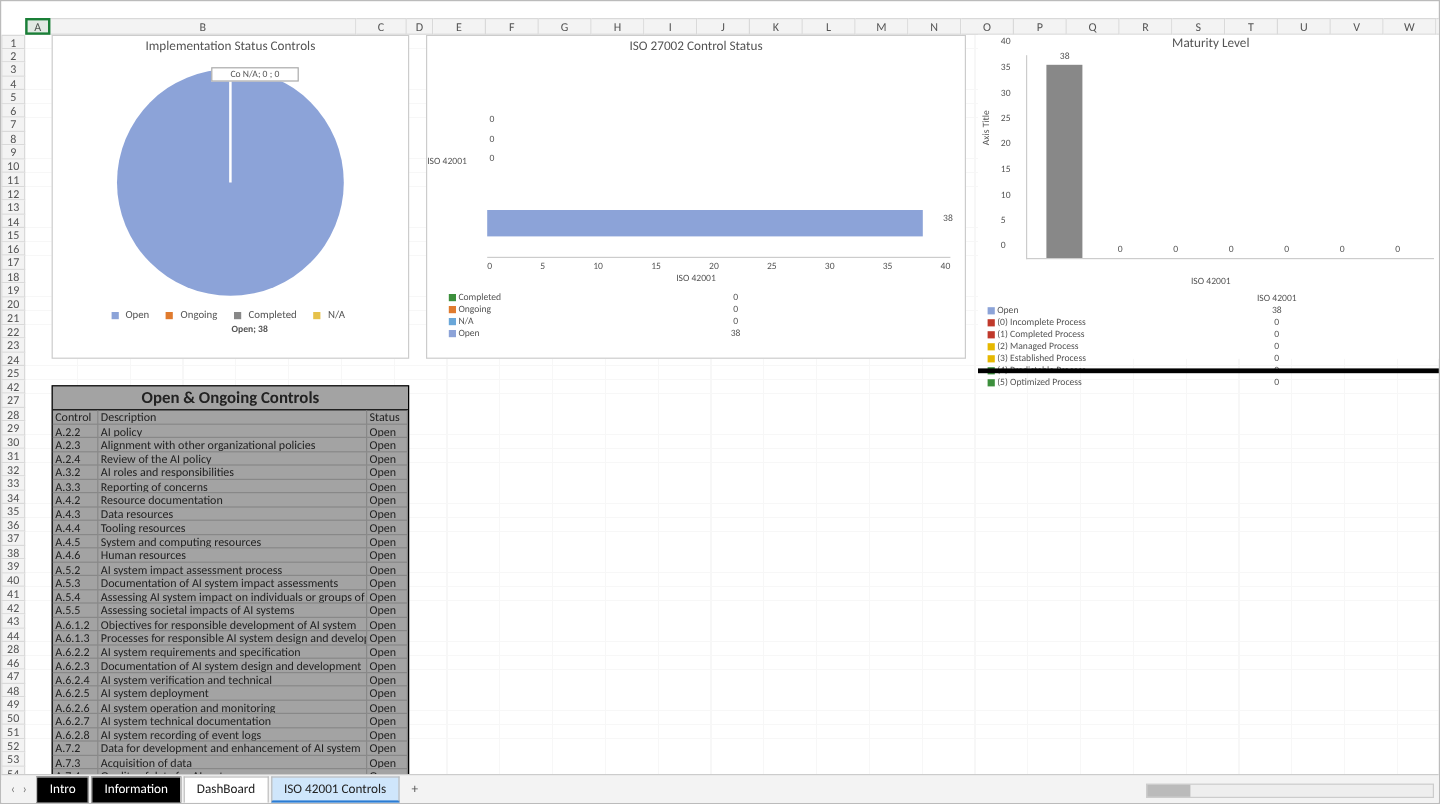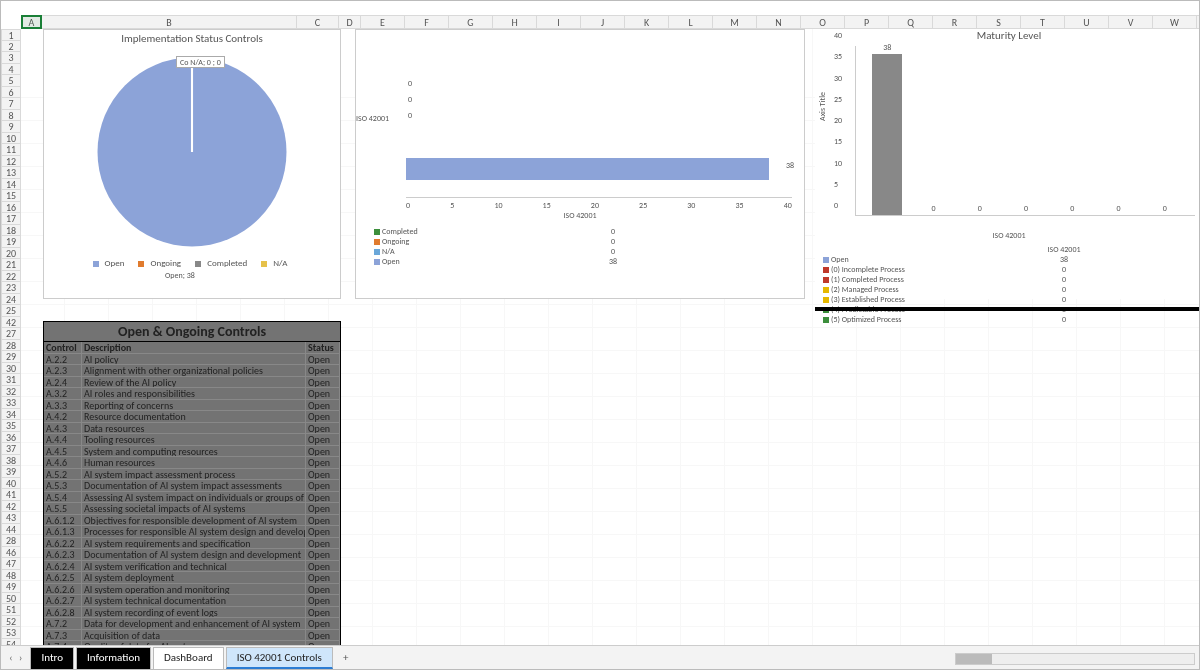--- a/index.html
+++ b/index.html
@@ -18,21 +18,21 @@
     repeating-linear-gradient(to right, transparent 0 43px, var(--cell-border) 43px 44px);
     opacity:.25; }
   .chart { position:absolute; background:#fff; border:1px solid #ccc; }
   .chart-title { text-align:center; font-size:11px; color:#555; padding:2px 0; }
   
   .pie { position:absolute; top:14px; left:22px; width:298px; height:270px; }
   .pie-svg { display:block; margin:0 auto; }
   .pie-legend { text-align:center; font-size:9px; color:#555; }
   .pie-legend span { margin:0 4px; }
   .dot { display:inline-block; width:6px; height:6px; vertical-align:middle; margin-right:2px; }
-  .callout { position:absolute; font-size:8px; color:#555; background:#fff; border:1px solid #aaa; padding:0 3px; }
+  .callout { position:absolute; font-size:8px; color:#555; background:#fff; border:1px solid #aaa; padding:0 15px; }
   
   .iso { position:absolute; top:14px; left:334px; width:450px; height:270px; }
   .iso-bar-area { position:relative; height:160px; margin:8px 12px 0 50px; border-bottom:1px solid #ccc; }
   .iso-cat { position:absolute; left:-50px; top:50%; transform:translateY(-50%); font-size:8px; color:#555; }
   .iso-bar { position:absolute; left:0; height:22px; background:var(--blue); }
   .iso-val { position:absolute; font-size:8px; color:#555; }
   .iso-ticks { display:flex; justify-content:space-between; font-size:8px; color:#555; margin:2px 12px 0 50px; }
   .iso-xlabel { text-align:center; font-size:8px; color:#555; }
   .iso-legend-row { display:flex; margin:0 12px 0 18px; font-size:8px; color:#555; }
   .iso-legend-row .l { flex:0 0 60px; }
@@ -48,28 +48,28 @@
   .mat-xlabel { text-align:center; font-size:8px; color:#555; margin-top:14px; }
   .mat-legend { margin:4px 8px 0 8px; font-size:8px; color:#555; }
   .mat-legend-row { display:flex; }
   .mat-legend-row .l { flex:0 0 110px; }
   .mat-legend-row .v { flex:1; text-align:center; }
   
   .avg-box { position:absolute; left:794px; top:292px; width:388px; border:2px solid #000; }
   .avg-box h { display:block; text-align:center; font-weight:bold; font-size:14px; padding:4px 0; border-bottom:2px solid #000; }
   .avg-box .val { text-align:center; font-size:16px; font-weight:bold; padding:6px 0; }
   
-  .tbl { position:absolute; left:22px; top:306px; width:298px; border:1px solid #000; background:#737373; font-size:10px; }
+  .tbl { position:absolute; left:22px; top:306px; width:298px; border:1px solid #000; background:#a3a3a3; font-size:10px; }
   .tbl-title { text-align:center; font-weight:bold; font-size:14px; border-bottom:1px solid #000; padding:1px 0; }
   .tbl-row { display:flex; height:11.5px; line-height:11.5px; }
   .tbl-row > div { border-right:1px solid #888; border-bottom:1px solid #888; padding-left:2px; white-space:nowrap; overflow:hidden; }
   .c-ctrl { flex:0 0 38px; }
   .c-desc { flex:1; }
   .c-stat { flex:0 0 34px; }
-  .tbl-head { font-weight:bold; }
+  .tbl-head { font-weight:normal; }
   
   .tabs { position:absolute; left:0; right:0; bottom:0; height:24px; background:#f3f3f3; border-top:1px solid #ccc; display:flex; align-items:center; font-size:11px; }
   .tab-nav { display:flex; gap:6px; padding:0 8px; }
   .tab-nav span { color:#777; cursor:default; }
   .sheet-tab { padding:3px 10px; border:1px solid #bbb; border-bottom:none; background:#fff; margin-right:2px; cursor:pointer; }
   .sheet-tab.dark { background:#000; color:#fff;text-align:center; }
   .sheet-tab.active { background:#cfe6fb; border-bottom:2px solid var(--sheet-blue); }
   .tab-add { padding:0 8px; color:#555; cursor:pointer; }
   .h-scroll { position:absolute; right:4px; bottom:4px; width:240px; height:12px; background:#eee; border:1px solid #ccc; }
   .h-scroll .thumb { width:36px; height:100%; background:#bbb; }
@@ -165,30 +165,31 @@
       </div>
     <div class="cell-lines"></div>
 
     <div class="chart pie">
       <div class="chart-title">Implementation Status Controls</div>
       <div class="callout" style="left:132px; top:26px;">Co N/A; 0 ; 0</div>
       <svg class="pie-svg" width="210" height="210" viewBox="0 0 100 100">
         <circle cx="50" cy="50" r="45" fill="#8ca3d8"></circle>
         <line x1="50" y1="5" x2="50" y2="50" stroke="#fff" stroke-width="1"></line>
       </svg>
-      <div class="callout" style="left:118px; top:240px; border:none;">Open; 38</div>
+      <div class="callout" style="left:134px; top:240px; border:none;font-weight:bold;">Open; 38</div>
       <div class="pie-legend">
         <span><i class="dot" style="background:#8ca3d8"></i><span>Open</span></span>
         <span><i class="dot" style="background:#e07b2e"></i><span>Ongoing</span></span>
         <span><i class="dot" style="background:#888"></i><span>Completed</span></span>
         <span><i class="dot" style="background:#e6c14a"></i><span>N/A</span></span>
       </div>
     </div>
 
     <div class="chart iso">
+      <div class="chart-title">ISO 27002 Control Status</div>
       <div class="iso-bar-area">
         <span class="iso-cat">ISO 42001</span>
         <span class="iso-val" style="left:2px; top:40px;">0</span>
         <span class="iso-val" style="left:2px; top:56px;">0</span>
         <span class="iso-val" style="left:2px; top:72px;">0</span>
         <div class="iso-bar" style="top:120px; width:94%;"></div>
         <span class="iso-val" style="right:-2px; top:122px;">38</span>
       </div>
       <div class="iso-ticks" id="iso-ticks">
           <span>0</span>

